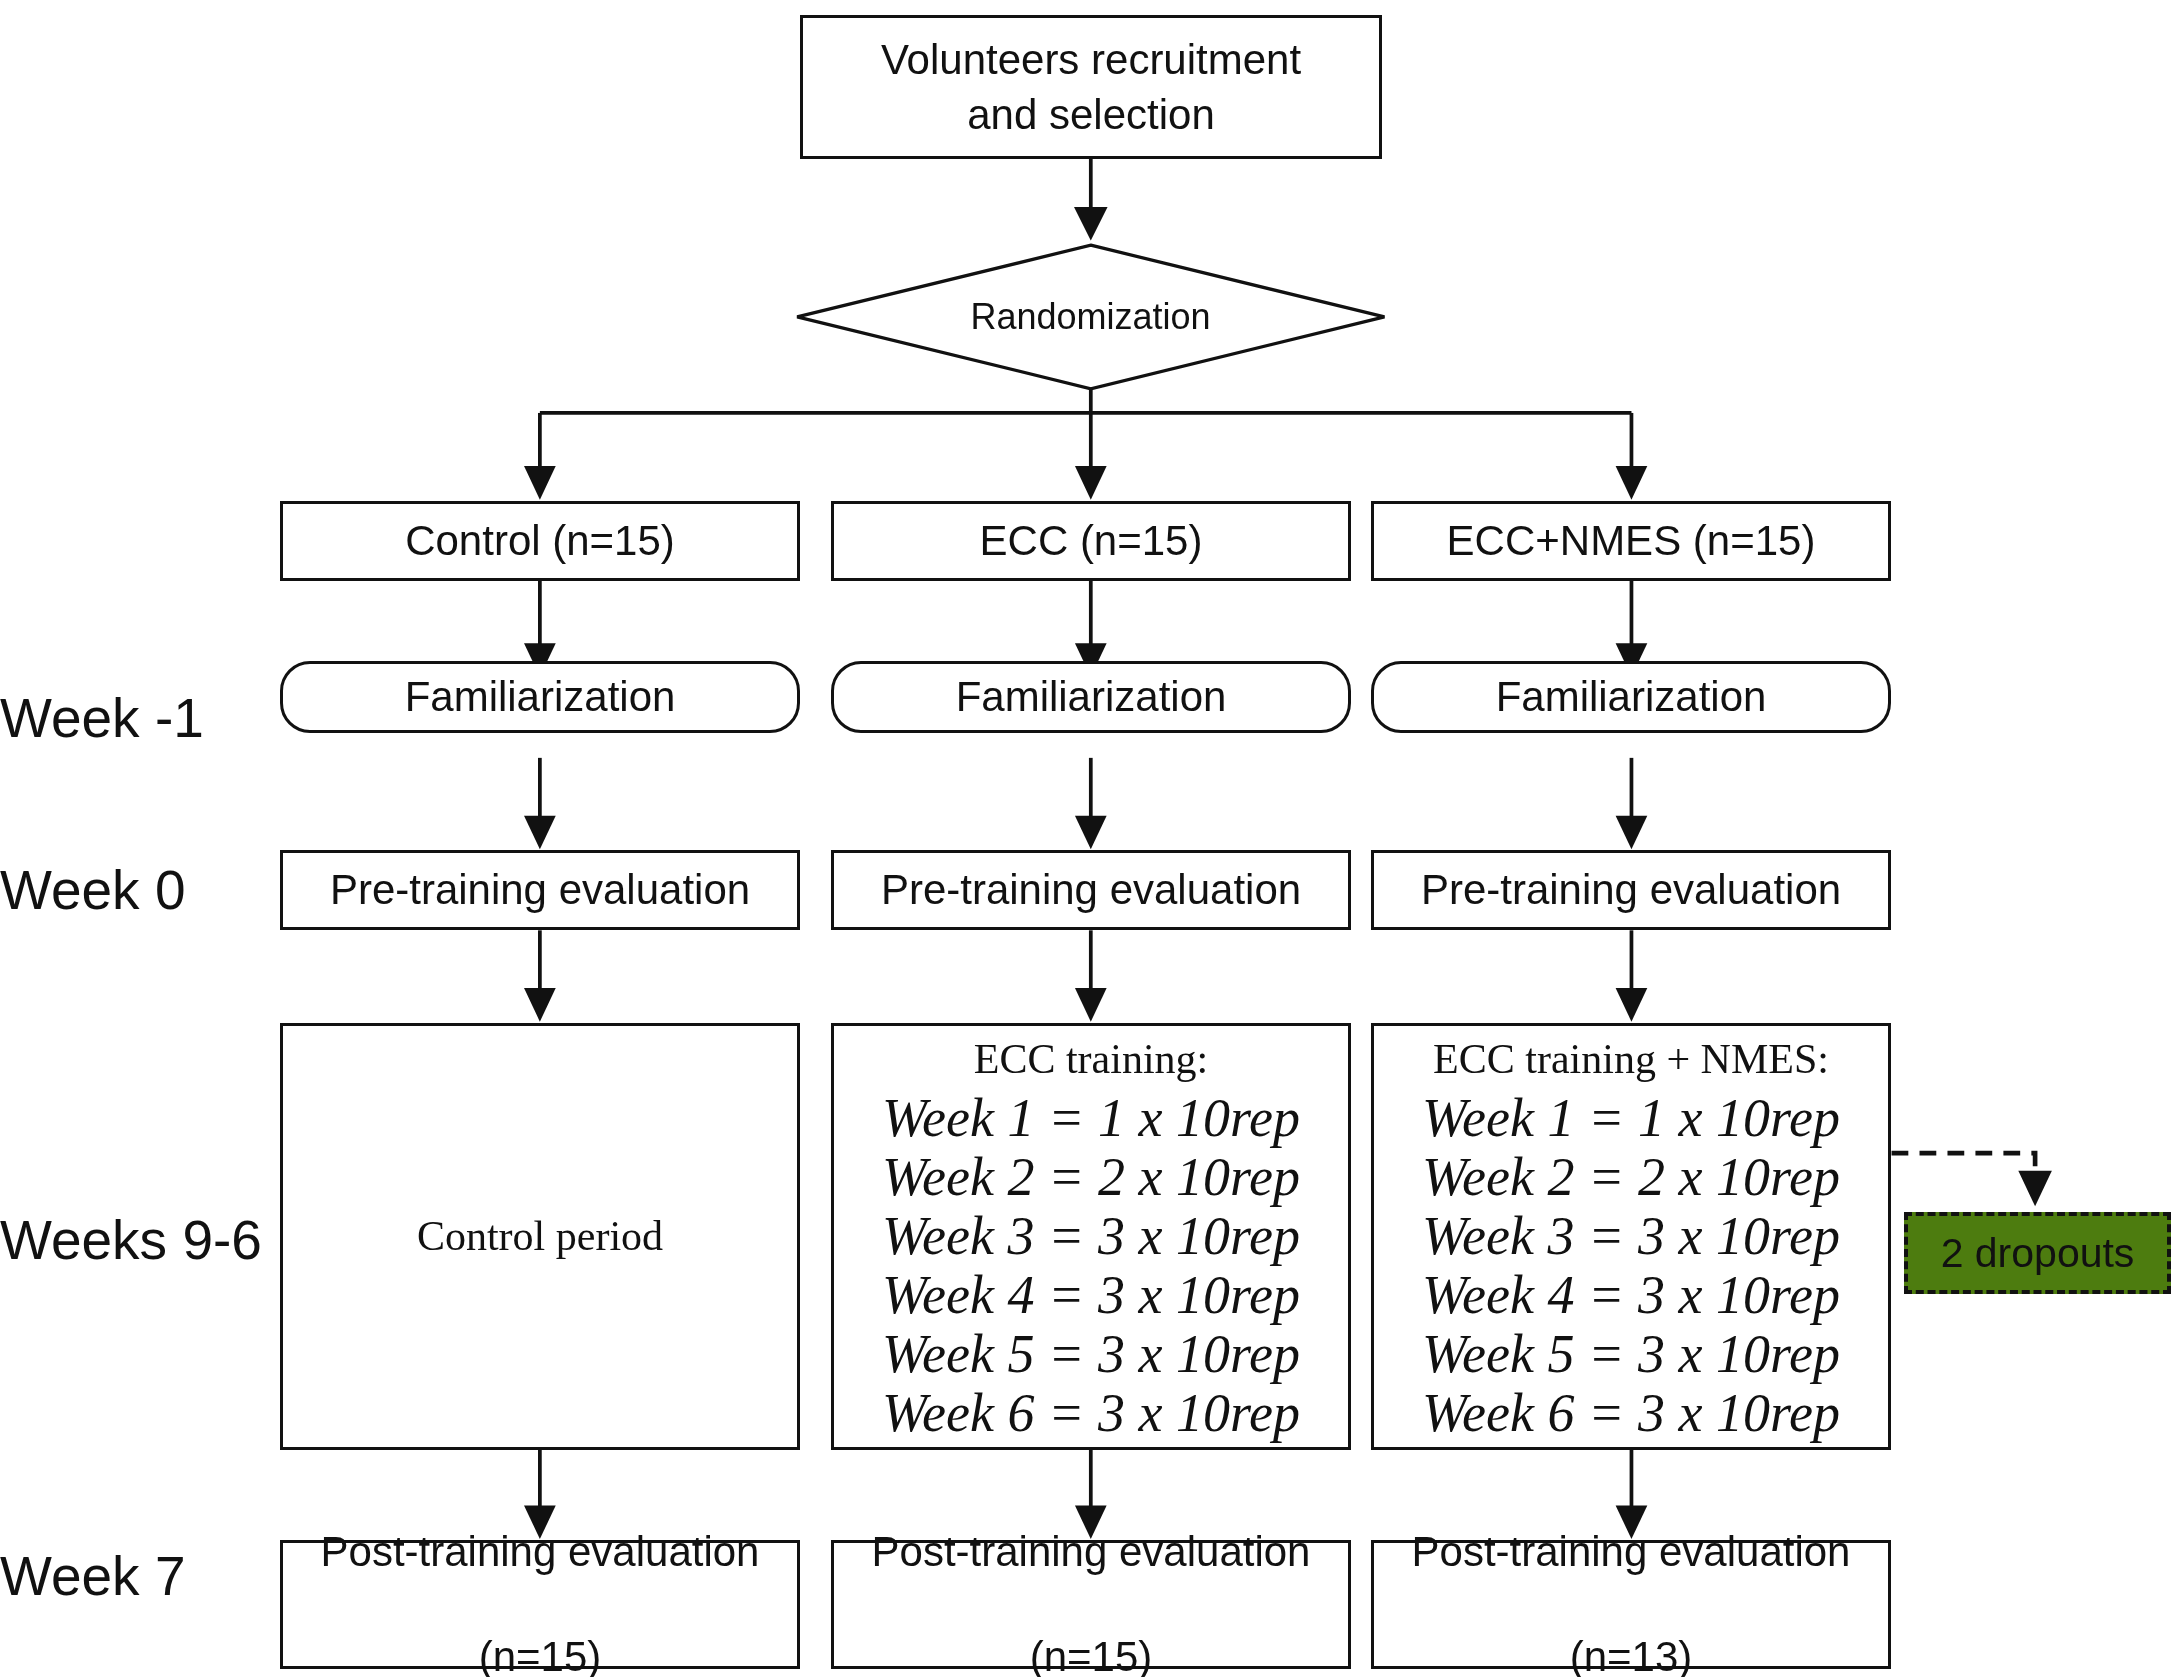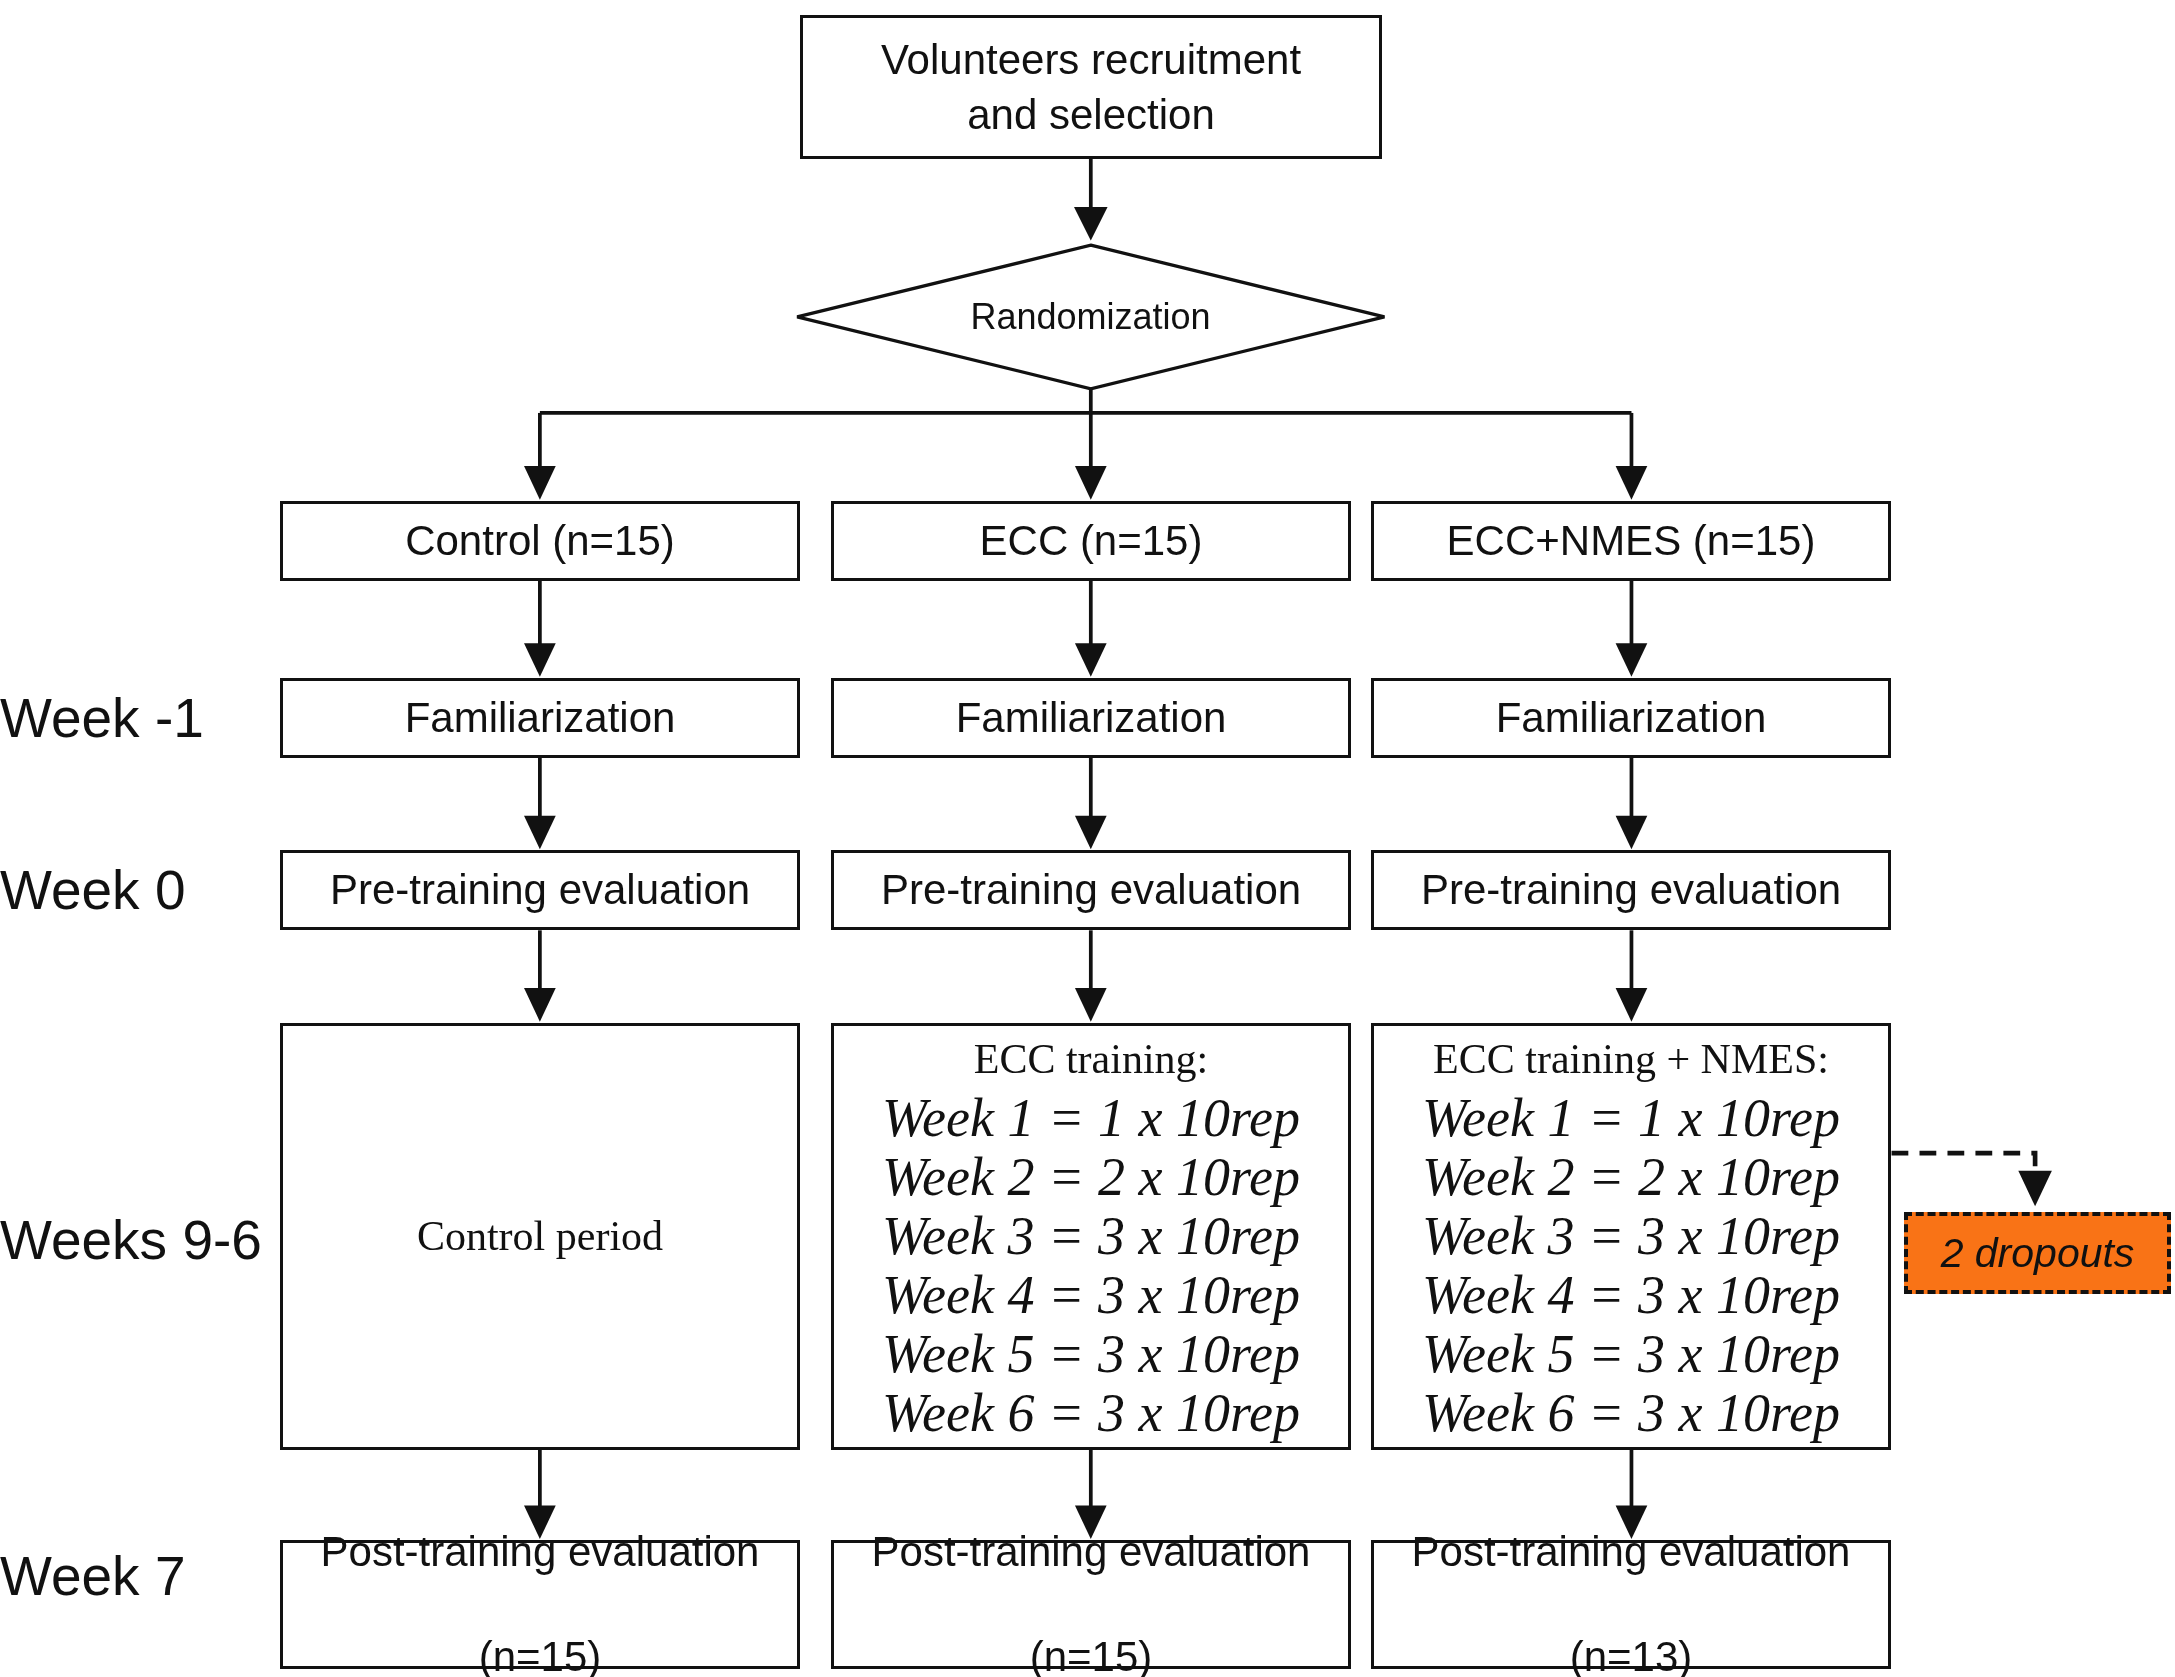--- a/index.html
+++ b/index.html
@@ -13,42 +13,42 @@
     box-sizing:border-box;display:flex;flex-direction:column;
     align-items:center;justify-content:center;text-align:center;
     font-size:42px;line-height:1.32;
   }
   
   .col1{left:280px;width:520px;}
   .col2{left:831px;width:520px;}
   .col3{left:1371px;width:520px;}
   
   .row-group{top:501px;height:80px;}
-  .row-fam{top:678px;height:80px;}
+  .row-fam{top:661px;height:72px;border-radius:30px;}
   .row-pre{top:850px;height:80px;}
   .row-train{top:1023px;height:427px;font-family:Liberation Serif, serif;}
   .row-post{top:1540px;height:129px;line-height:1.35;gap:48px;}
   .top-box{left:800px;top:15px;width:582px;height:144px;}
   .diamond-label{
     position:absolute;left:797px;top:245px;width:587px;height:144px;
     display:flex;align-items:center;justify-content:center;
     font-size:36px;
   }
   .train-title{font-size:42px;line-height:59px;}
   .sched{font-style:italic;font-size:54px;line-height:59px;}
   .rlabel{
     position:absolute;left:0;height:56px;line-height:56px;
     font-size:55px;white-space:nowrap;
   }
   .rl1{top:690px;} .rl2{top:862px;} .rl3{top:1212px;} .rl4{top:1548px;}
   .dropout-box{
     position:absolute;left:1904px;top:1212px;width:267px;height:82px;
-    border:4.7px dashed #111111;box-sizing:border-box;background:#f97316;
+    border:4.7px dashed #111111;box-sizing:border-box;background:#4d7c0f;
     display:flex;align-items:center;justify-content:center;
-    font-size:41px;font-style:italic;
+    font-size:41px;
   }
 </style>
 </head>
 <body>
 
 <div class="canvas">
 
   <svg class="wires" viewBox="0 0 2334 1799" aria-hidden="true">
 
     <g stroke="#111111" stroke-width="4" fill="none">

